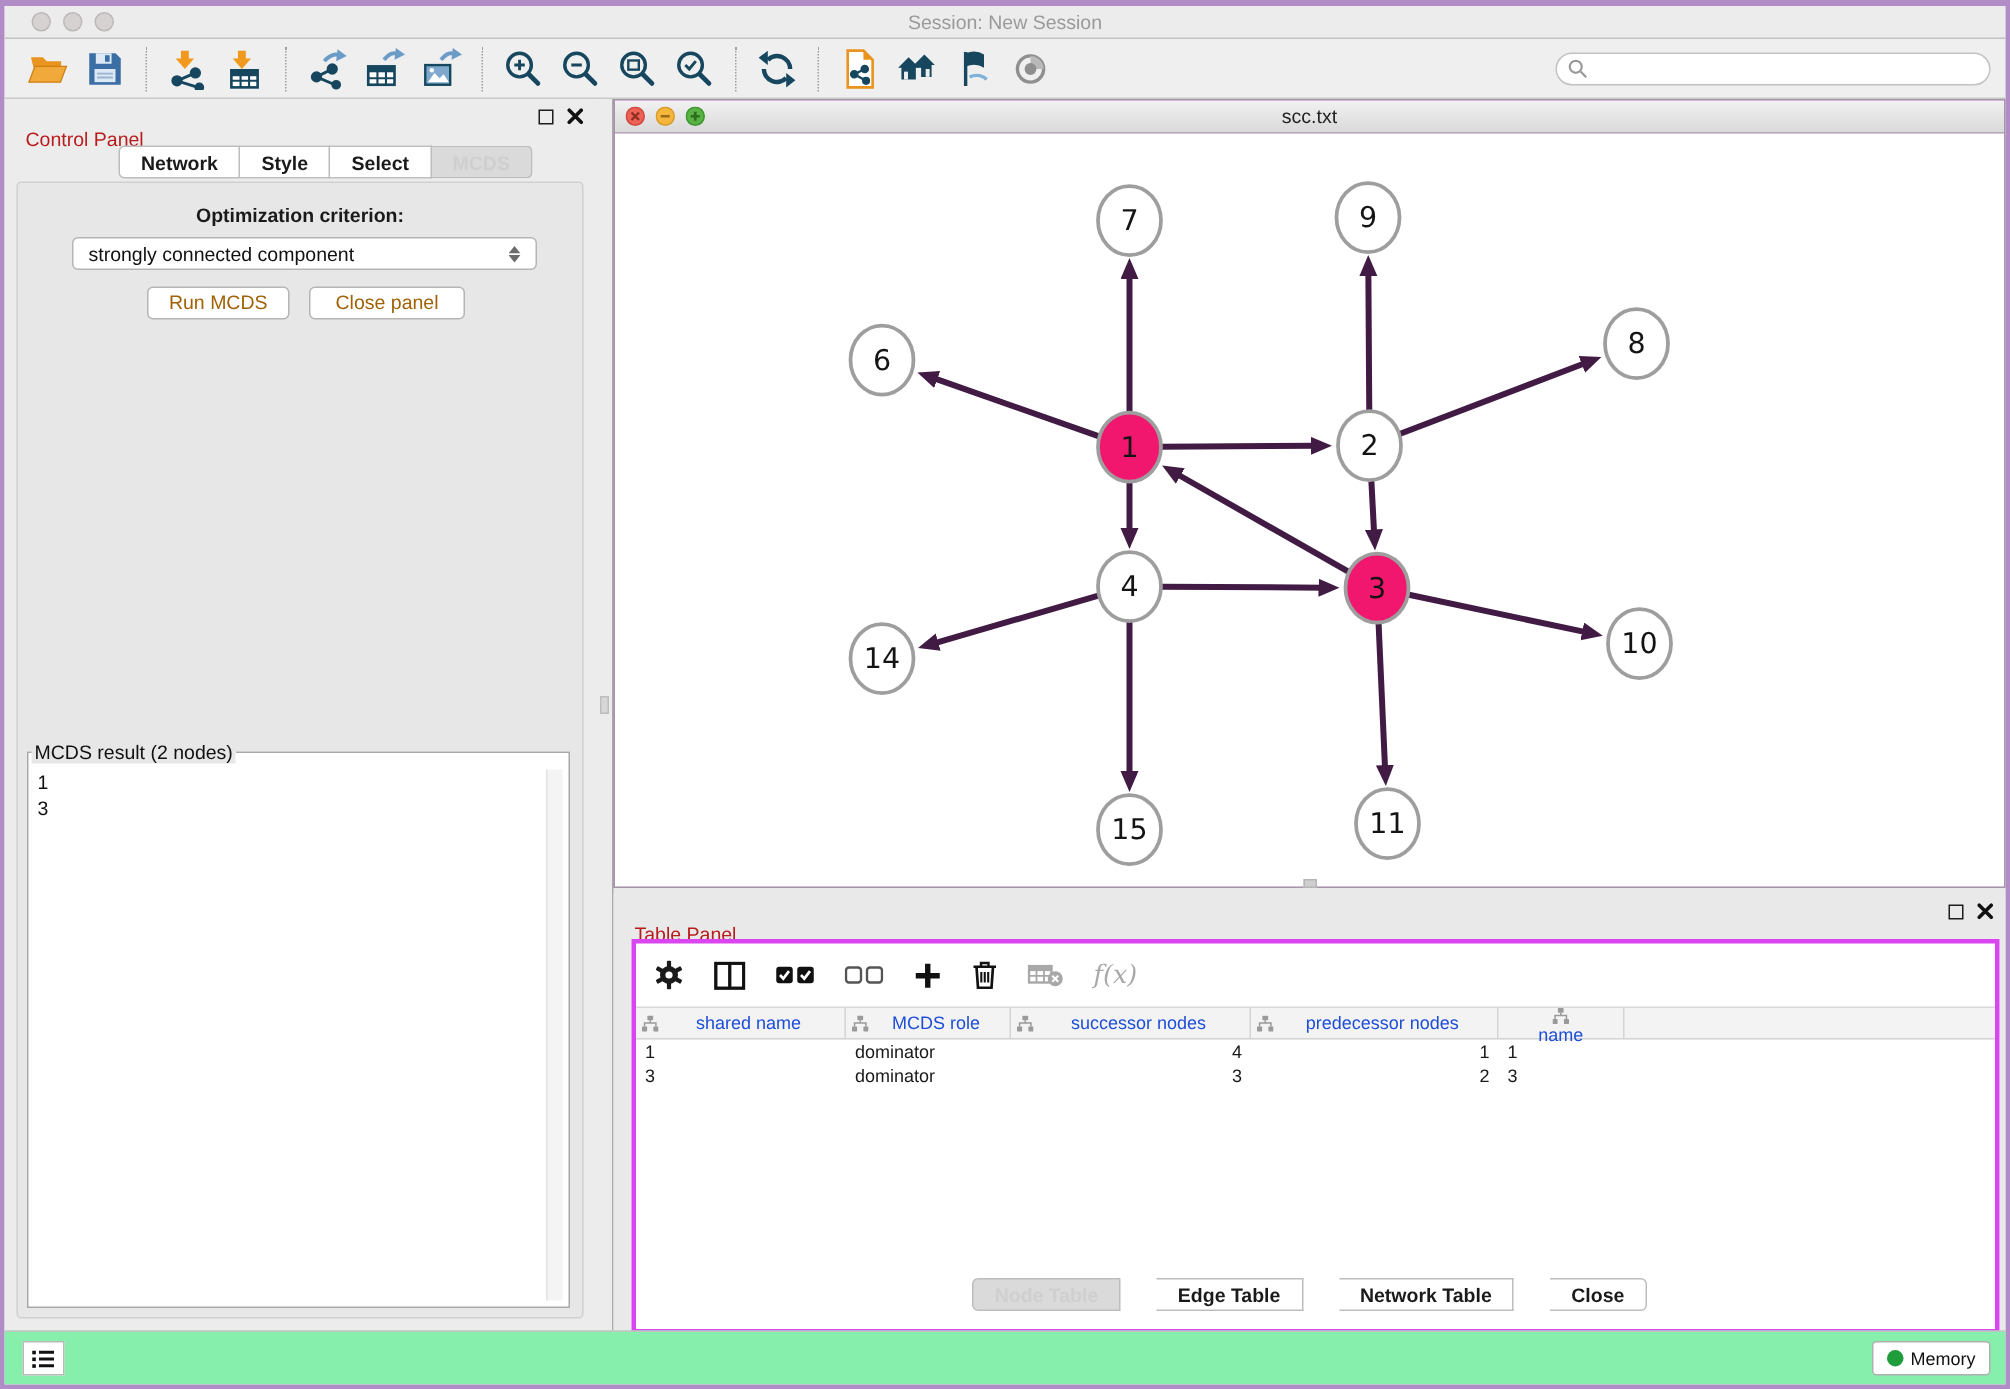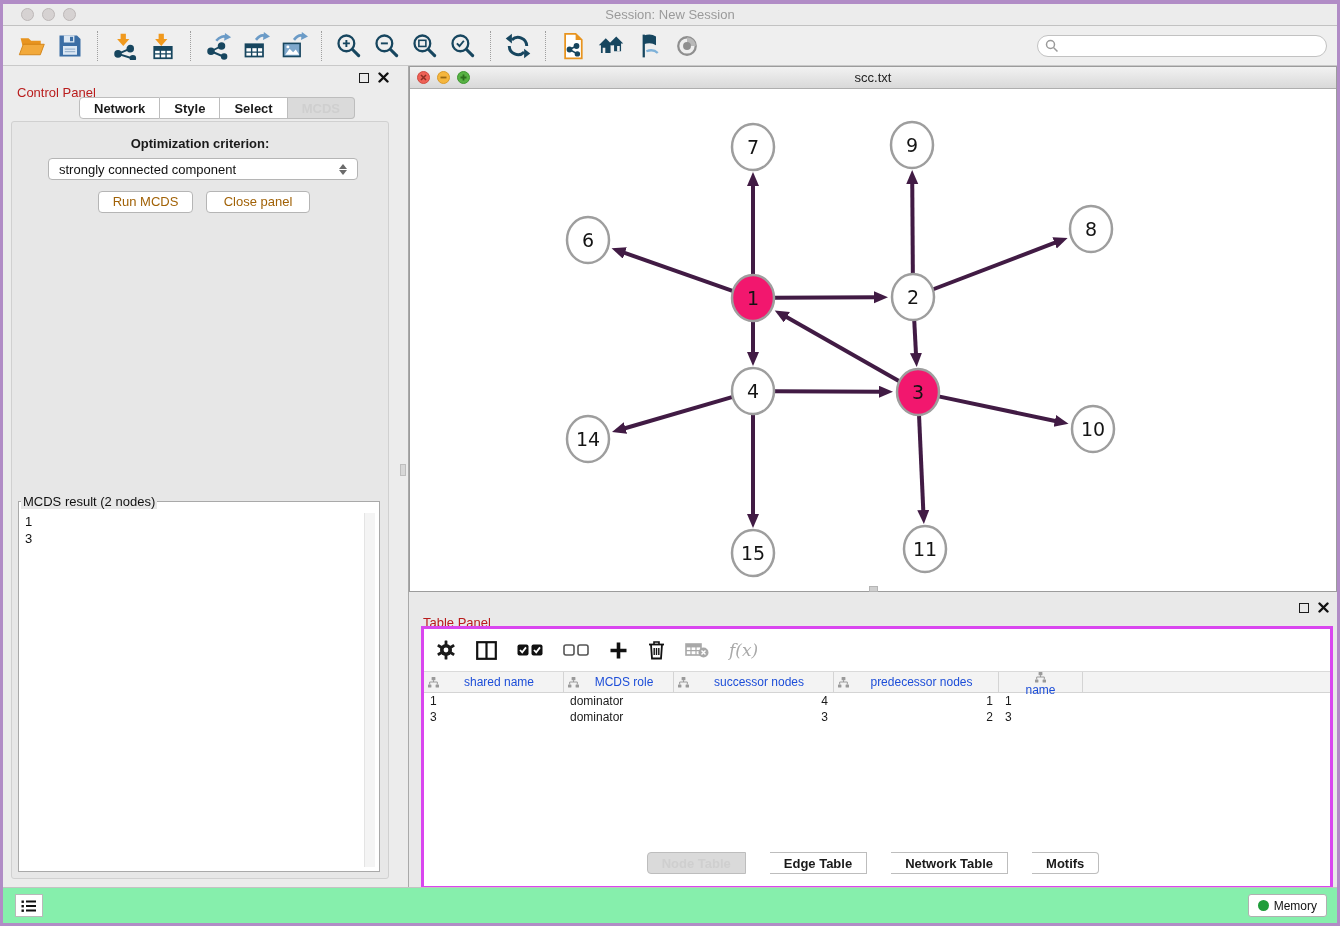--- a/index.html
+++ b/index.html
@@ -526,21 +526,21 @@
                   <div class="td" style="width: 160px; text-align: right;">3</div>
                   <div class="td" style="width: 165px; text-align: right;">2</div>
                   <div class="td" style="width: 84px; text-align: left;">3</div>
                 </div>
               </div>
         </div>
         <div class="ttabs">
           <div class="tab active">Node Table</div>
           <div class="tab">Edge Table</div>
           <div class="tab">Network Table</div>
-          <div class="tab">Motifs</div>
+          <div class="tab">Close</div>
         </div>
       </div>
     </div>
   </div>
 
   <div class="statusbar">
     <button class="list-btn">
       <svg width="16" height="14" viewBox="0 0 16 14">
             <g stroke="#111" stroke-width="2">
               <path d="M5 2.5 h10 M5 7 h10 M5 11.5 h10"></path>

